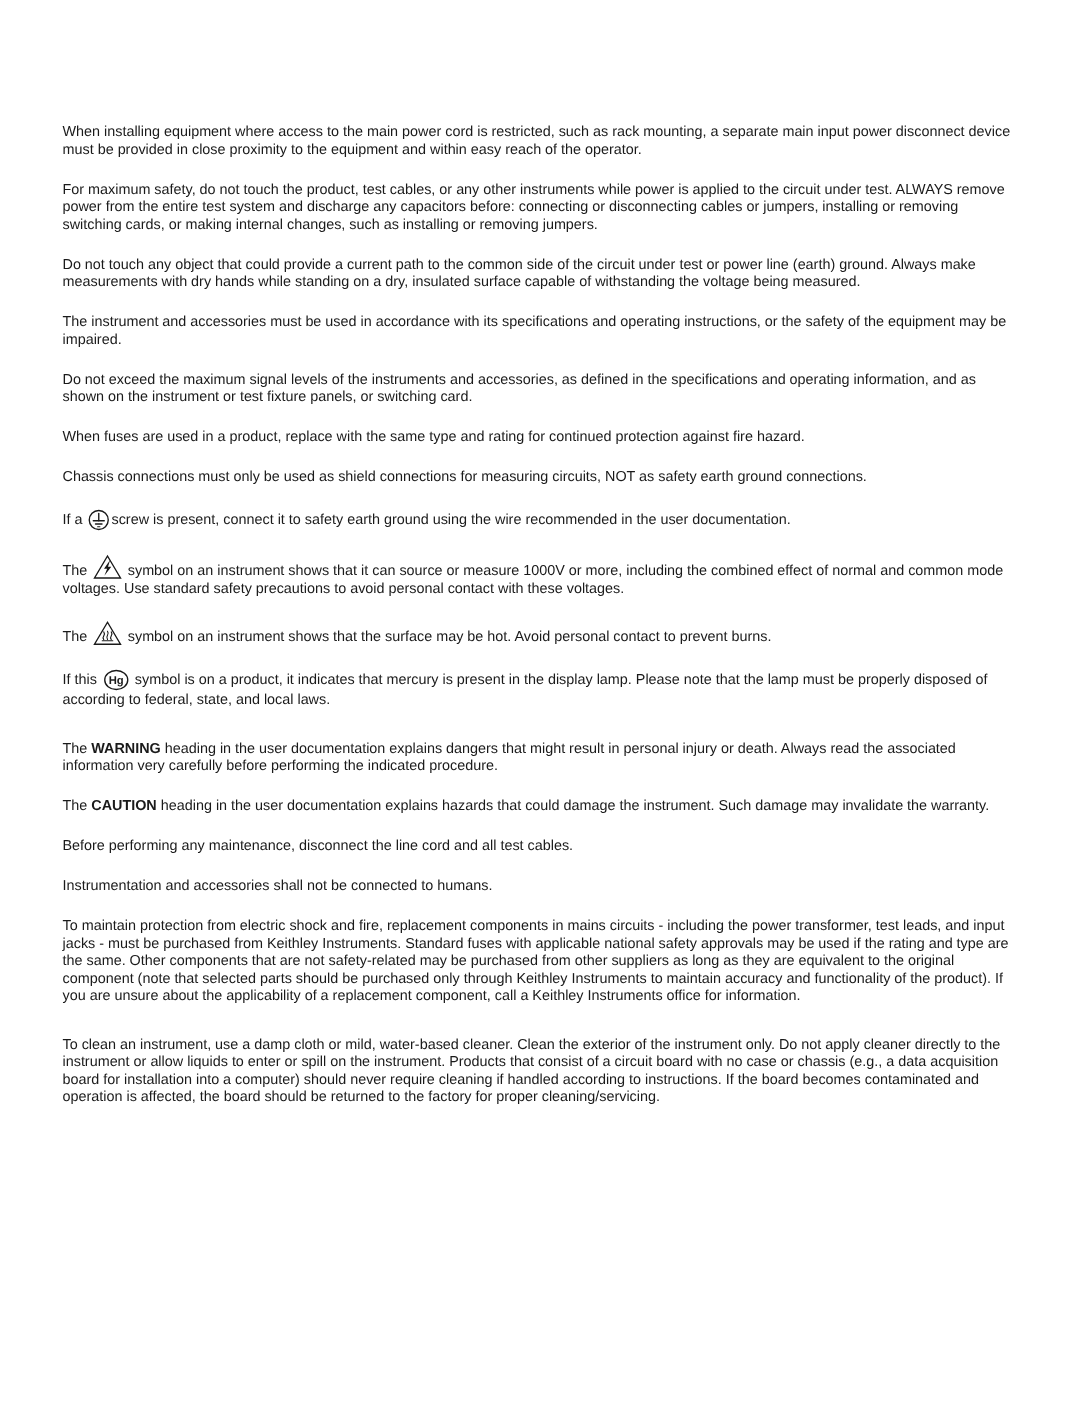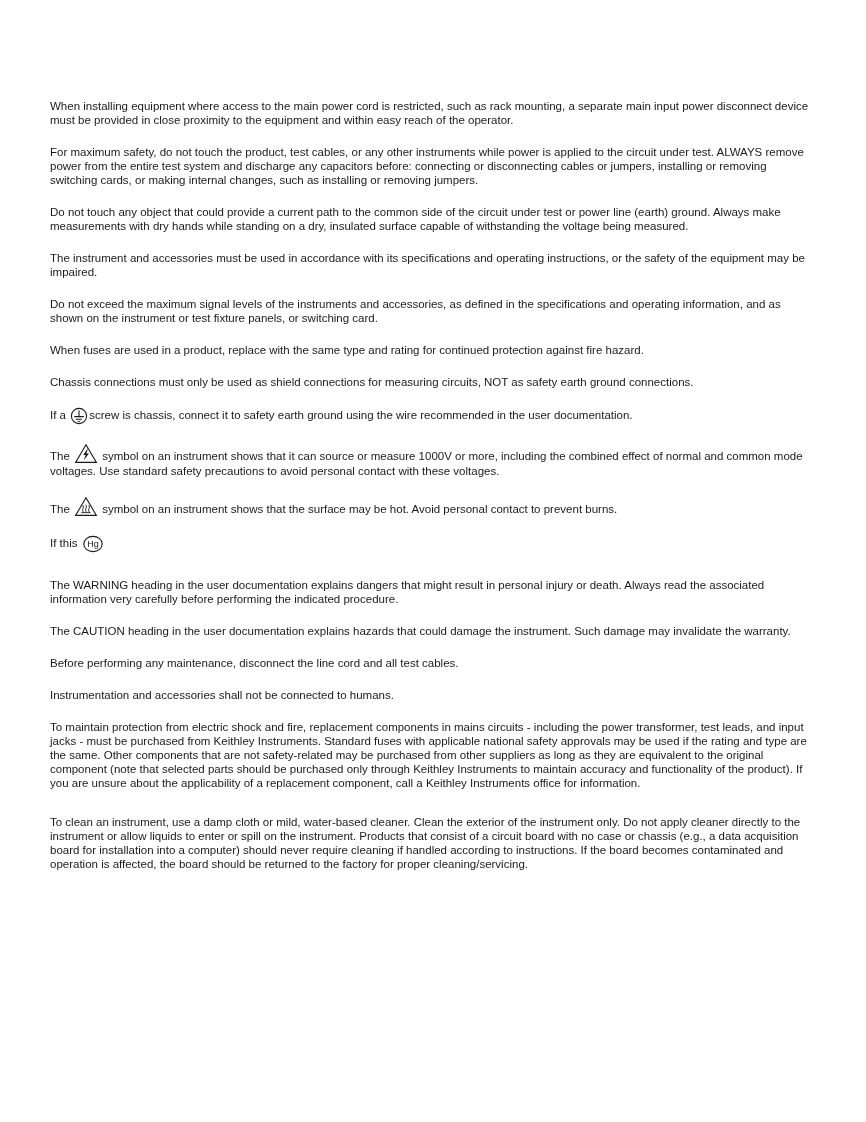--- a/index.html
+++ b/index.html
@@ -17,27 +17,28 @@
     height: 1122px;
     padding: 99px 50px 16px 50px;
   }
   .para {
     width: 766px;
     font-size: 11.5px;
     line-height: 14px;
     margin: 0 0 18px 0;
     text-align: left;
   }
-  .para b { font-weight: normal; }
+  .para b { font-weight: bold; }
   .mt-lg { margin-top: 25px; }
   .icon {
     display: inline-block;
     vertical-align: middle;
     margin: 0 1px;
     line-height: 0;
+    font-weight: bold;
   }
   .icon svg { display: block; }
   .icon-tri { vertical-align: -4px; }
   .icon-frame { vertical-align: -5px; }
   svg .ln {
     stroke: #1a1a1a;
     stroke-width: 1.1;
     fill: none;
     stroke-linecap: round;
   }
@@ -73,21 +74,21 @@
   <p class="para">Chassis connections must only be used as shield connections for measuring circuits, NOT as safety earth ground connections.</p>
 
 
   <p class="para">
     <span>If a </span><span class="icon"><svg width="18" height="18" viewBox="0 0 18 18">
       <circle class="ln" cx="9" cy="9" r="7.6"></circle>
       <line class="ln" x1="9" y1="3.8" x2="9" y2="9.6"></line>
       <line class="ln" x1="4.6" y1="9.6" x2="13.4" y2="9.6"></line>
       <line class="ln" x1="6.4" y1="12.2" x2="11.6" y2="12.2"></line>
       <line class="thin" x1="8.1" y1="14.4" x2="9.9" y2="14.4"></line>
-    </svg></span><span>screw is chassis, connect it to safety earth ground using the wire recommended in the user documentation.</span>
+    </svg></span><span>screw is present, connect it to safety earth ground using the wire recommended in the user documentation.</span>
   </p>
 
 
   <p class="para">
     <span>The </span><span class="icon icon-tri"><svg width="24" height="21" viewBox="0 0 24 21">
       <path class="ln" d="M12 1.8 L22.4 19.4 L1.6 19.4 Z"></path>
       <polygon class="fill" points="14.2,4.8 9.2,12.0 11.7,12.0 9.5,17.6 15.0,10.4 12.4,10.4"></polygon>
     </svg></span><span> symbol on an instrument shows that it can source or measure 1000V or more, including the combined effect of normal and common mode voltages. Use standard safety precautions to avoid personal contact with these voltages.</span>
   </p>
 
@@ -99,21 +100,21 @@
       <path class="thin" d="M15 9.5 q1.1 1.6 0 3.2 q-1.1 1.6 0 3.0"></path>
       <line class="thin" x1="7.8" y1="16.6" x2="16.2" y2="16.6"></line>
     </svg></span><span> symbol on an instrument shows that the surface may be hot. Avoid personal contact to prevent burns.</span>
   </p>
 
 
   <p class="para">
     <span>If this </span><span class="icon"><svg width="22" height="18" viewBox="0 0 22 18">
       <ellipse class="ln" cx="11" cy="9" rx="9.2" ry="7.6"></ellipse>
       <text x="11" y="12.3" text-anchor="middle" font-size="9">Hg</text>
-    </svg></span>
+    </svg></span><span> symbol is on a product, it indicates that mercury is present in the display lamp. Please note that the lamp must be properly disposed of according to federal, state, and local laws.</span>
   </p>
 
   <p class="para mt-lg">
     <span>The </span><b>WARNING</b><span> heading in the user documentation explains dangers that might result in personal injury or death. Always read the associated information very carefully before performing the indicated procedure.</span>
   </p>
 
   <p class="para">
     <span>The </span><b>CAUTION</b><span> heading in the user documentation explains hazards that could damage the instrument. Such damage may invalidate the warranty.</span>
   </p>
 

